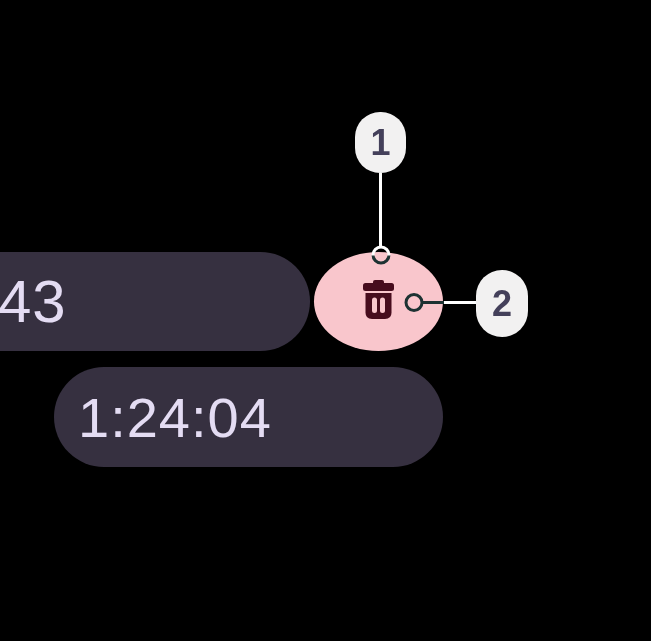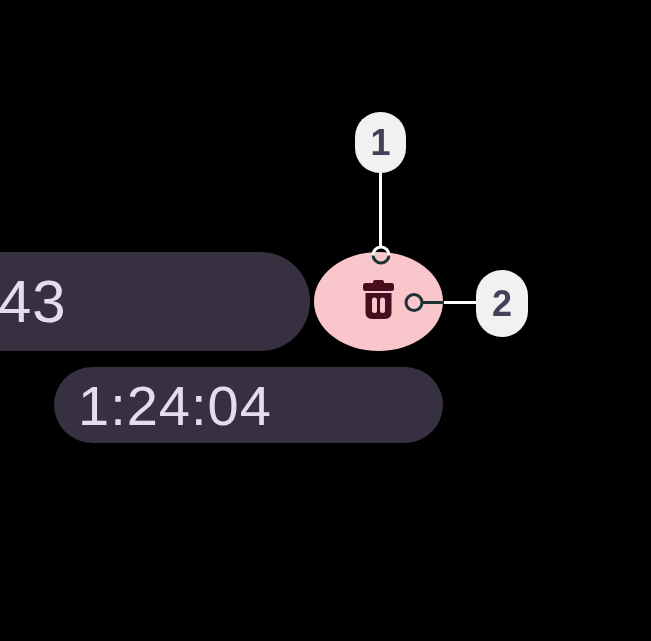--- a/index.html
+++ b/index.html
@@ -34,21 +34,21 @@
     width:510px;height:99px;
     border-radius:0 50px 50px 0;
     font-size:60px;
   }
   .chip-elapsed .chip-text{
     margin-left:198px;
     letter-spacing:1px;
   }
   .chip-duration{
     left:54px;top:367px;
-    width:389px;height:76px;
+    width:389px;height:100px;
     border-radius:50px;
     font-size:56px;
   }
   .chip-duration .chip-text{
     margin-left:24px;
     letter-spacing:1px;
   }
   
   .delete-btn{
     position:absolute;

